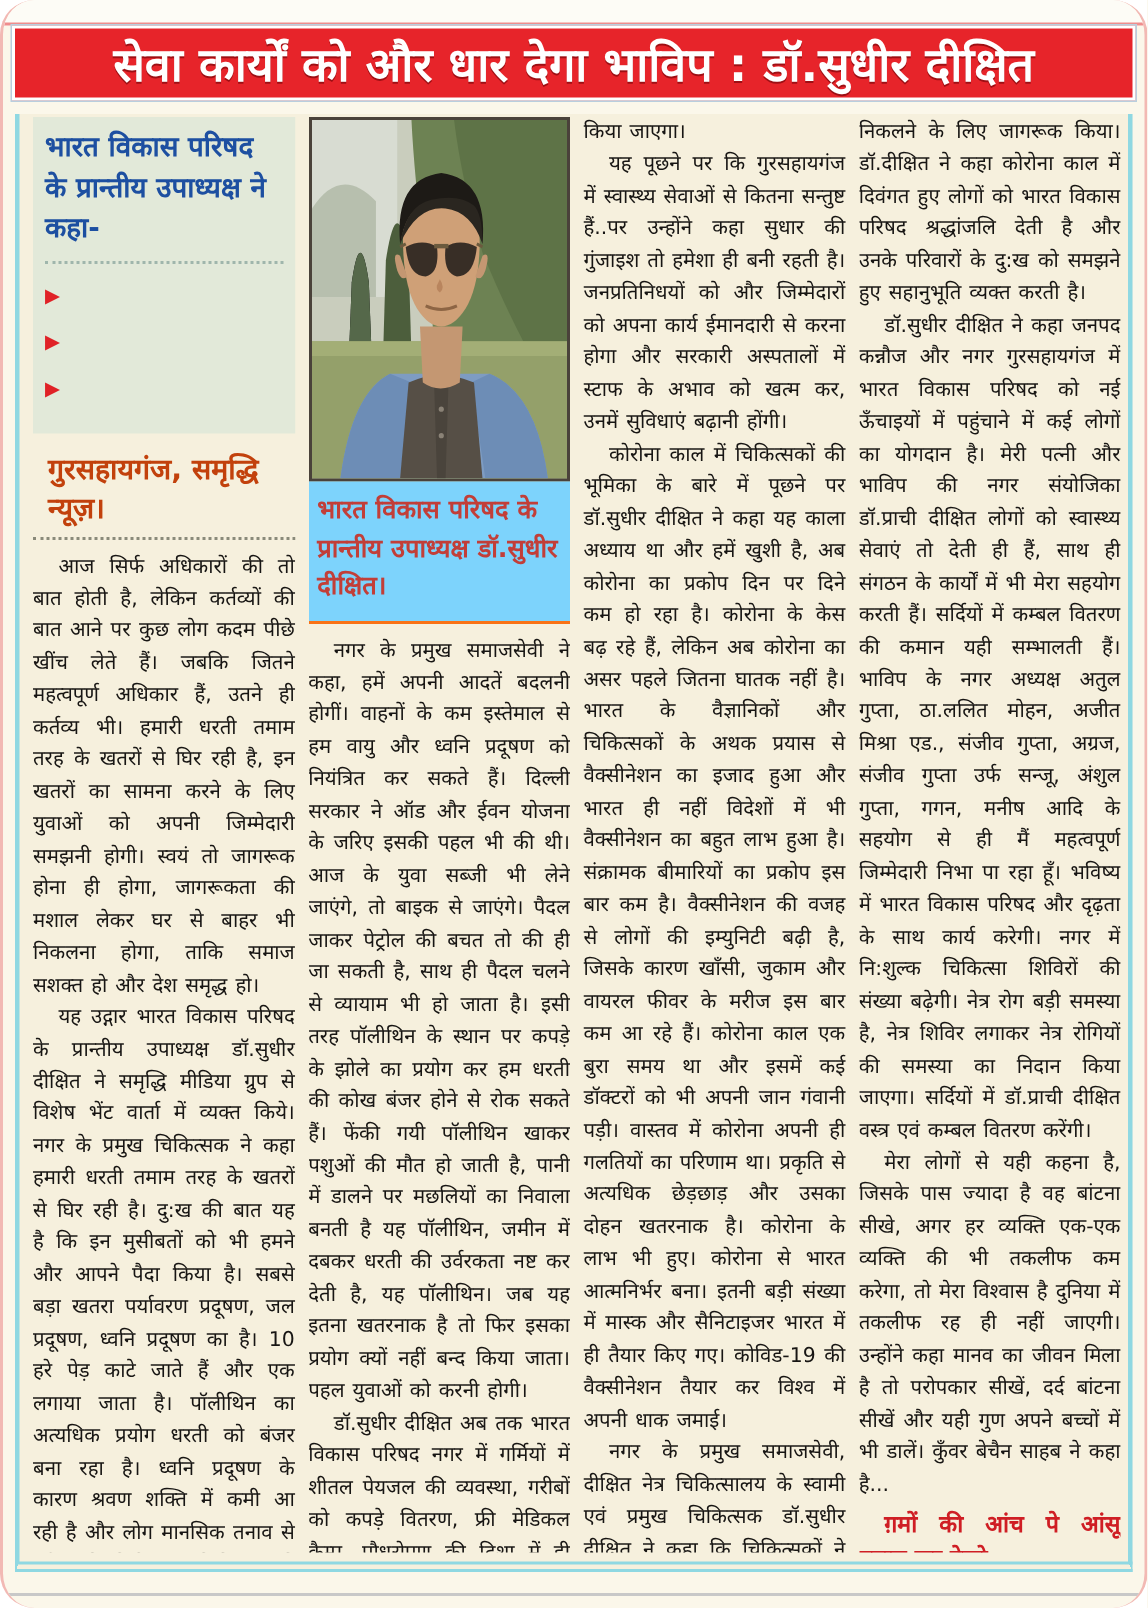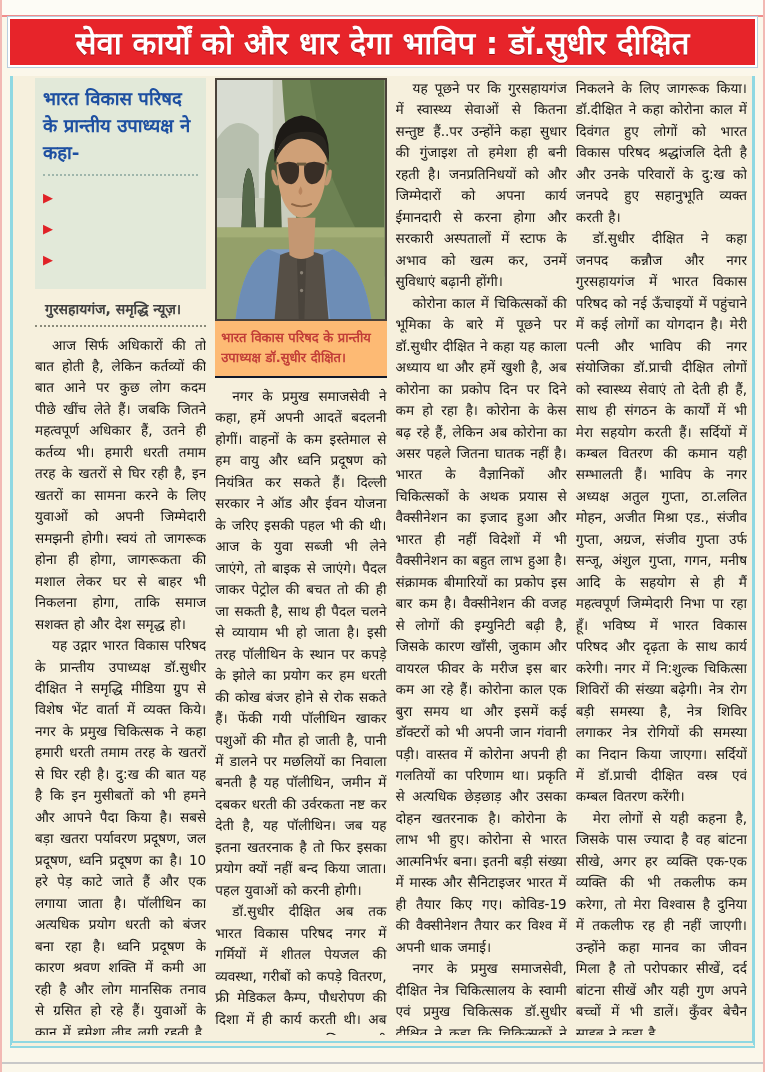--- a/index.html
+++ b/index.html
@@ -4,38 +4,38 @@
 <style>
   * { margin:0; padding:0; box-sizing:border-box; }
   html,body { width:765px; }
   body {
     font-family:"DejaVu Sans","Liberation Sans",sans-serif;
     background:#ffffff;
   }
   .sheet {
     position:relative; width:765px; height:1072px;
     background:#fbf7ea; overflow:hidden;
-    border-left:2px solid #f2b9b4; border-right:2px solid #f2b9b4;
+    border-left:2px solid #f2b9b4; border-right:2px solid #f2b9b4;border-radius:23px;
   }
   .top-strip { height:17px; background:#fdfcf6; border-bottom:2px solid #ef8d8d; }
   .banner {
     margin:0 6px; height:50px; background:#e7242a;
     border:2px solid #ffffff; outline:1px solid #b9cede;
     display:flex; align-items:center; justify-content:center;
   }
   .banner h1 {
     color:#ffffff; font-size:31px; font-weight:bold; letter-spacing:0;
     white-space:nowrap; text-shadow:0 1px 0 #9e0f14;
   }
   .content {
     position:absolute; top:76px; left:8px; right:8px; bottom:24px;
     background:#f6f0dd;
     border-left:3px solid #8fd8e2; border-right:3px solid #8fd8e2;
     border-bottom:7px double #8fd8e2;
-    display:flex; gap:9px; padding:2px 5px 6px 22px;
+    display:flex; gap:9px; padding:2px 5px 6px 9px;
   }
   .col { flex:1 1 0; overflow:hidden; min-width:0; }
   .bodytext p {
     font-size:13.6px; line-height:1.58; text-align:justify;
     color:#171513; text-indent:17px; word-spacing:1px;
   }
   .bodytext p.no-indent { text-indent:0; }
 
   
   .intro-box { background:#e2e9d9; padding:8px 8px 10px 8px; margin-bottom:4px; }
@@ -44,33 +44,33 @@
     padding-bottom:8px; border-bottom:2px dotted #9fb6ac; margin-bottom:10px;
   }
   .bullet { display:flex; gap:6px; margin-bottom:6px; }
   .bullet .tri {
     color:#e02227; font-size:13px; line-height:1.9; flex:0 0 auto;
   }
   .bullet .btxt {
     font-weight:bold; color:#14110e; font-size:18.5px; line-height:1.45;
   }
   .dateline {
-    font-weight:bold; color:#404040; font-size:14px;
+    font-weight:bold; color:#c2410c; font-size:19px;
     padding:6px 4px 7px 10px; border-bottom:2px dotted #8a8a7a; margin-bottom:8px;
   }
 
   
   .photo-frame {
     border:2px solid #4a423a; background:#8d9a72; height:243px; overflow:hidden;
   }
   .photo-frame svg { display:block; width:100%; height:100%; }
   .caption {
-    background:#fdba74; color:#c23e38; font-weight:bold;
-    font-size:13px; line-height:1.5; padding:7px 4px 9px 6px;
-    border-bottom:2px solid #0f172a; margin-bottom:8px;
+    background:#7dd3fc; color:#c23e38; font-weight:bold;
+    font-size:17px; line-height:1.5; padding:7px 4px 9px 6px;
+    border-bottom:2px solid #f97316; margin-bottom:8px;
   }
 
   
   .poem p {
     color:#cf1e24; font-weight:bold; font-size:15.5px; line-height:1.5;
     text-align:justify; text-indent:17px; margin-top:4px;
   }
   .bottom-rule {
     position:absolute; left:0; right:0; bottom:8px;
     border-top:2px solid #c8c8c8;
@@ -159,29 +159,30 @@
       </div>
       <div class="caption">भारत विकास परिषद के प्रान्तीय उपाध्यक्ष डॉ.सुधीर दीक्षित।</div>
       <div class="bodytext">
         <p>नगर के प्रमुख समाजसेवी ने कहा, हमें अपनी आदतें बदलनी होगीं। वाहनों के कम इस्तेमाल से हम वायु और ध्वनि प्रदूषण को नियंत्रित कर सकते हैं। दिल्ली सरकार ने ऑड और ईवन योजना के जरिए इसकी पहल भी की थी। आज के युवा सब्जी भी लेने जाएंगे, तो बाइक से जाएंगे। पैदल जाकर पेट्रोल की बचत तो की ही जा सकती है, साथ ही पैदल चलने से व्यायाम भी हो जाता है। इसी तरह पॉलीथिन के स्थान पर कपड़े के झोले का प्रयोग कर हम धरती की कोख बंजर होने से रोक सकते हैं। फेंकी गयी पॉलीथिन खाकर पशुओं की मौत हो जाती है, पानी में डालने पर मछलियों का निवाला बनती है यह पॉलीथिन, जमीन में दबकर धरती की उर्वरकता नष्ट कर देती है, यह पॉलीथिन। जब यह इतना खतरनाक है तो फिर इसका प्रयोग क्यों नहीं बन्द किया जाता। पहल युवाओं को करनी होगी।</p>
         <p>डॉ.सुधीर दीक्षित अब तक भारत विकास परिषद नगर में गर्मियों में शीतल पेयजल की व्यवस्था, गरीबों को कपड़े वितरण, फ्री मेडिकल कैम्प, पौधरोपण की दिशा में ही कार्य करती थी। अब हम जागरूकता अभियान भी चलाएंगे। जागरूकता के अभाव में बीमारियां तो फैलती ही हैं, अवांछनीय समस्याएं भी आती हैं। कैम्प लगाकर लोगों को जागरूक</p>
       </div>
     </div>
 
     <div class="col">
       <div class="bodytext">
+        <p class="no-indent">किया जाएगा।</p>
         <p>यह पूछने पर कि गुरसहायगंज में स्वास्थ्य सेवाओं से कितना सन्तुष्ट हैं..पर उन्होंने कहा सुधार की गुंजाइश तो हमेशा ही बनी रहती है। जनप्रतिनिधयों को और जिम्मेदारों को अपना कार्य ईमानदारी से करना होगा और सरकारी अस्पतालों में स्टाफ के अभाव को खत्म कर, उनमें सुविधाएं बढ़ानी होंगी।</p>
         <p>कोरोना काल में चिकित्सकों की भूमिका के बारे में पूछने पर डॉ.सुधीर दीक्षित ने कहा यह काला अध्याय था और हमें खुशी है, अब कोरोना का प्रकोप दिन पर दिने कम हो रहा है। कोरोना के केस बढ़ रहे हैं, लेकिन अब कोरोना का असर पहले जितना घातक नहीं है। भारत के वैज्ञानिकों और चिकित्सकों के अथक प्रयास से वैक्सीनेशन का इजाद हुआ और भारत ही नहीं विदेशों में भी वैक्सीनेशन का बहुत लाभ हुआ है। संक्रामक बीमारियों का प्रकोप इस बार कम है। वैक्सीनेशन की वजह से लोगों की इम्युनिटी बढ़ी है, जिसके कारण खाँसी, जुकाम और वायरल फीवर के मरीज इस बार कम आ रहे हैं। कोरोना काल एक बुरा समय था और इसमें कई डॉक्टरों को भी अपनी जान गंवानी पड़ी। वास्तव में कोरोना अपनी ही गलतियों का परिणाम था। प्रकृति से अत्यधिक छेड़छाड़ और उसका दोहन खतरनाक है। कोरोना के लाभ भी हुए। कोरोना से भारत आत्मनिर्भर बना। इतनी बड़ी संख्या में मास्क और सैनिटाइजर भारत में ही तैयार किए गए। कोविड-19 की वैक्सीनेशन तैयार कर विश्व में अपनी धाक जमाई।</p>
         <p>नगर के प्रमुख समाजसेवी, दीक्षित नेत्र चिकित्सालय के स्वामी एवं प्रमुख चिकित्सक डॉ.सुधीर दीक्षित ने कहा कि चिकित्सकों ने अपनी जान जोखिम में डालकर इस महामारी से जंग लड़ी। भारत विकास परिषद ने इस संकट के समय भोजन वितरण, मास्क वितरण, सैनीटाइजर का वितरण का तो कार्य किया ही लोगों को मास्क पहनने और घर से न</p>
       </div>
     </div>
 
     <div class="col">
       <div class="bodytext">
-        <p class="no-indent">निकलने के लिए जागरूक किया। डॉ.दीक्षित ने कहा कोरोना काल में दिवंगत हुए लोगों को भारत विकास परिषद श्रद्धांजलि देती है और उनके परिवारों के दु:ख को जनपदे हुए सहानुभूति व्यक्त करती है।</p>
+        <p class="no-indent">निकलने के लिए जागरूक किया। डॉ.दीक्षित ने कहा कोरोना काल में दिवंगत हुए लोगों को भारत विकास परिषद श्रद्धांजलि देती है और उनके परिवारों के दु:ख को समझने हुए सहानुभूति व्यक्त करती है।</p>
         <p>डॉ.सुधीर दीक्षित ने कहा जनपद कन्नौज और नगर गुरसहायगंज में भारत विकास परिषद को नई ऊँचाइयों में पहुंचाने में कई लोगों का योगदान है। मेरी पत्नी और भाविप की नगर संयोजिका डॉ.प्राची दीक्षित लोगों को स्वास्थ्य सेवाएं तो देती ही हैं, साथ ही संगठन के कार्यों में भी मेरा सहयोग करती हैं। सर्दियों में कम्बल वितरण की कमान यही सम्भालती हैं। भाविप के नगर अध्यक्ष अतुल गुप्ता, ठा.ललित मोहन, अजीत मिश्रा एड., संजीव गुप्ता, अग्रज, संजीव गुप्ता उर्फ सन्जू, अंशुल गुप्ता, गगन, मनीष आदि के सहयोग से ही मैं महत्वपूर्ण जिम्मेदारी निभा पा रहा हूँ। भविष्य में भारत विकास परिषद और दृढ़ता के साथ कार्य करेगी। नगर में नि:शुल्क चिकित्सा शिविरों की संख्या बढ़ेगी। नेत्र रोग बड़ी समस्या है, नेत्र शिविर लगाकर नेत्र रोगियों की समस्या का निदान किया जाएगा। सर्दियों में डॉ.प्राची दीक्षित वस्त्र एवं कम्बल वितरण करेंगी।</p>
         <p>मेरा लोगों से यही कहना है, जिसके पास ज्यादा है वह बांटना सीखे, अगर हर व्यक्ति एक-एक व्यक्ति की भी तकलीफ कम करेगा, तो मेरा विश्वास है दुनिया में तकलीफ रह ही नहीं जाएगी। उन्होंने कहा मानव का जीवन मिला है तो परोपकार सीखें, दर्द बांटना सीखें और यही गुण अपने बच्चों में भी डालें।  कुँवर बेचैन साहब ने कहा है...</p>
       </div>
       <div class="poem">
         <p>ग़मों की आंच पे आंसू उबाल कर देखो,</p>
 
       </div>
     </div>
 
   </div>

